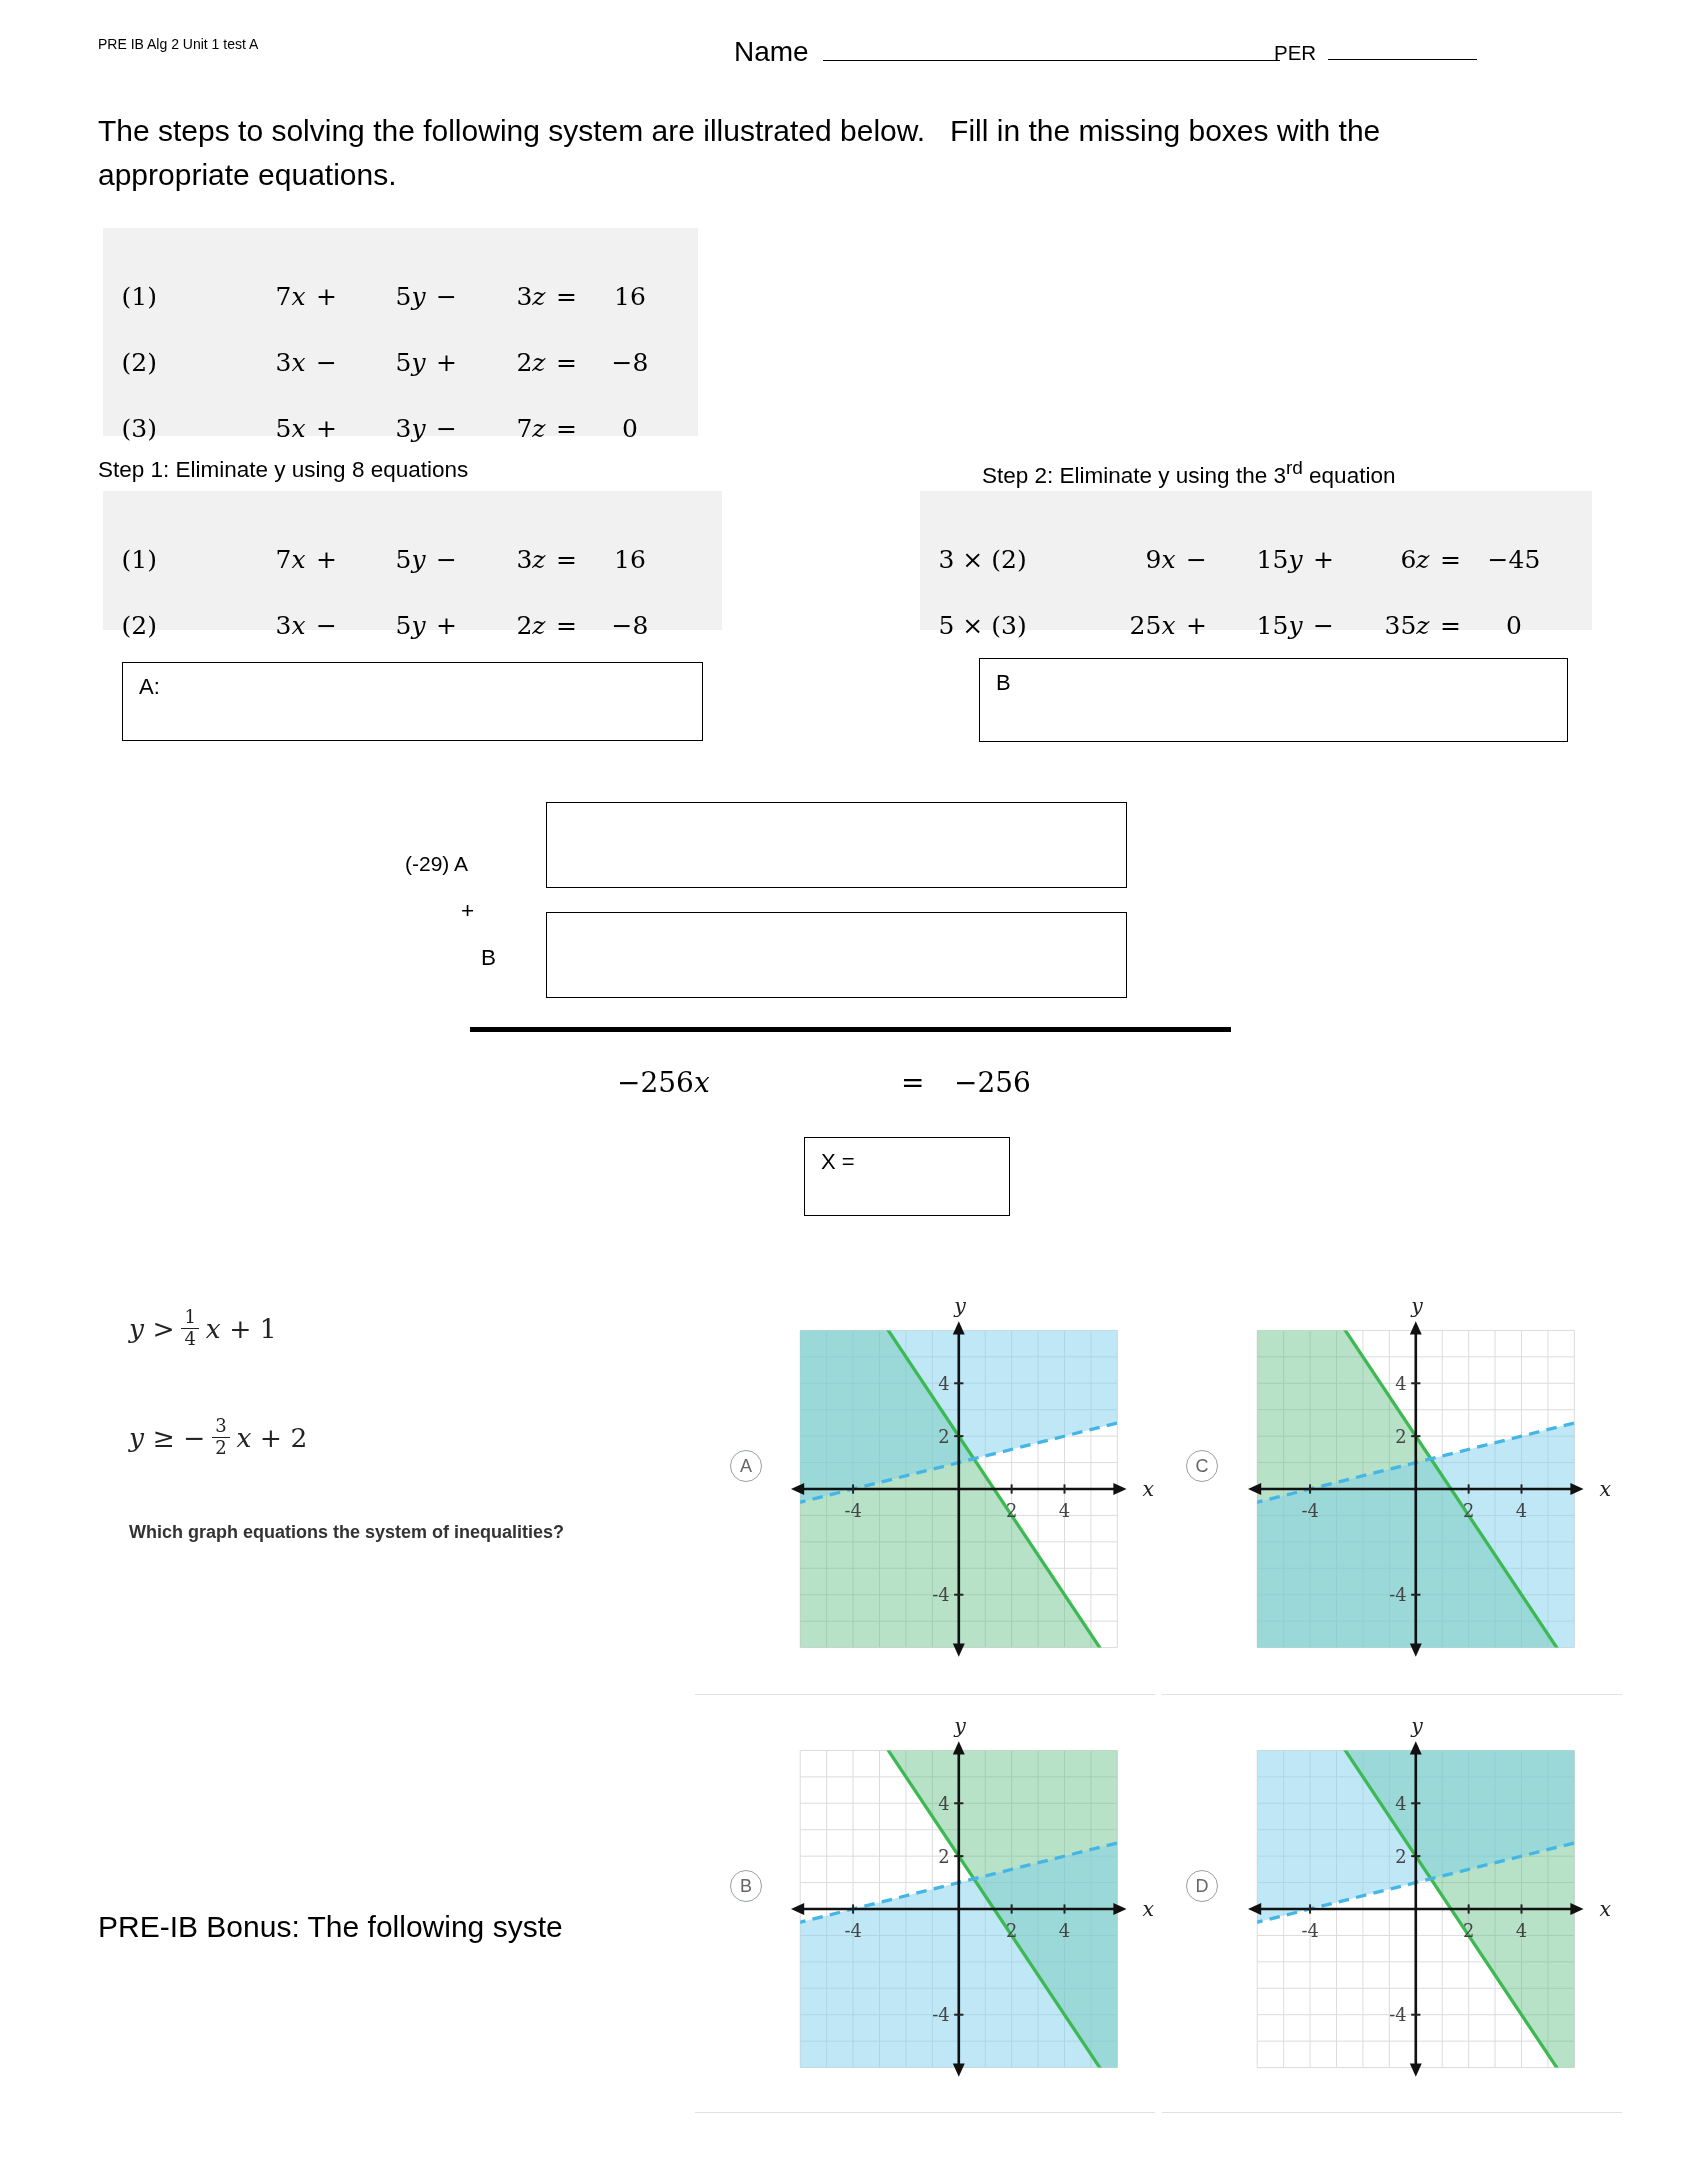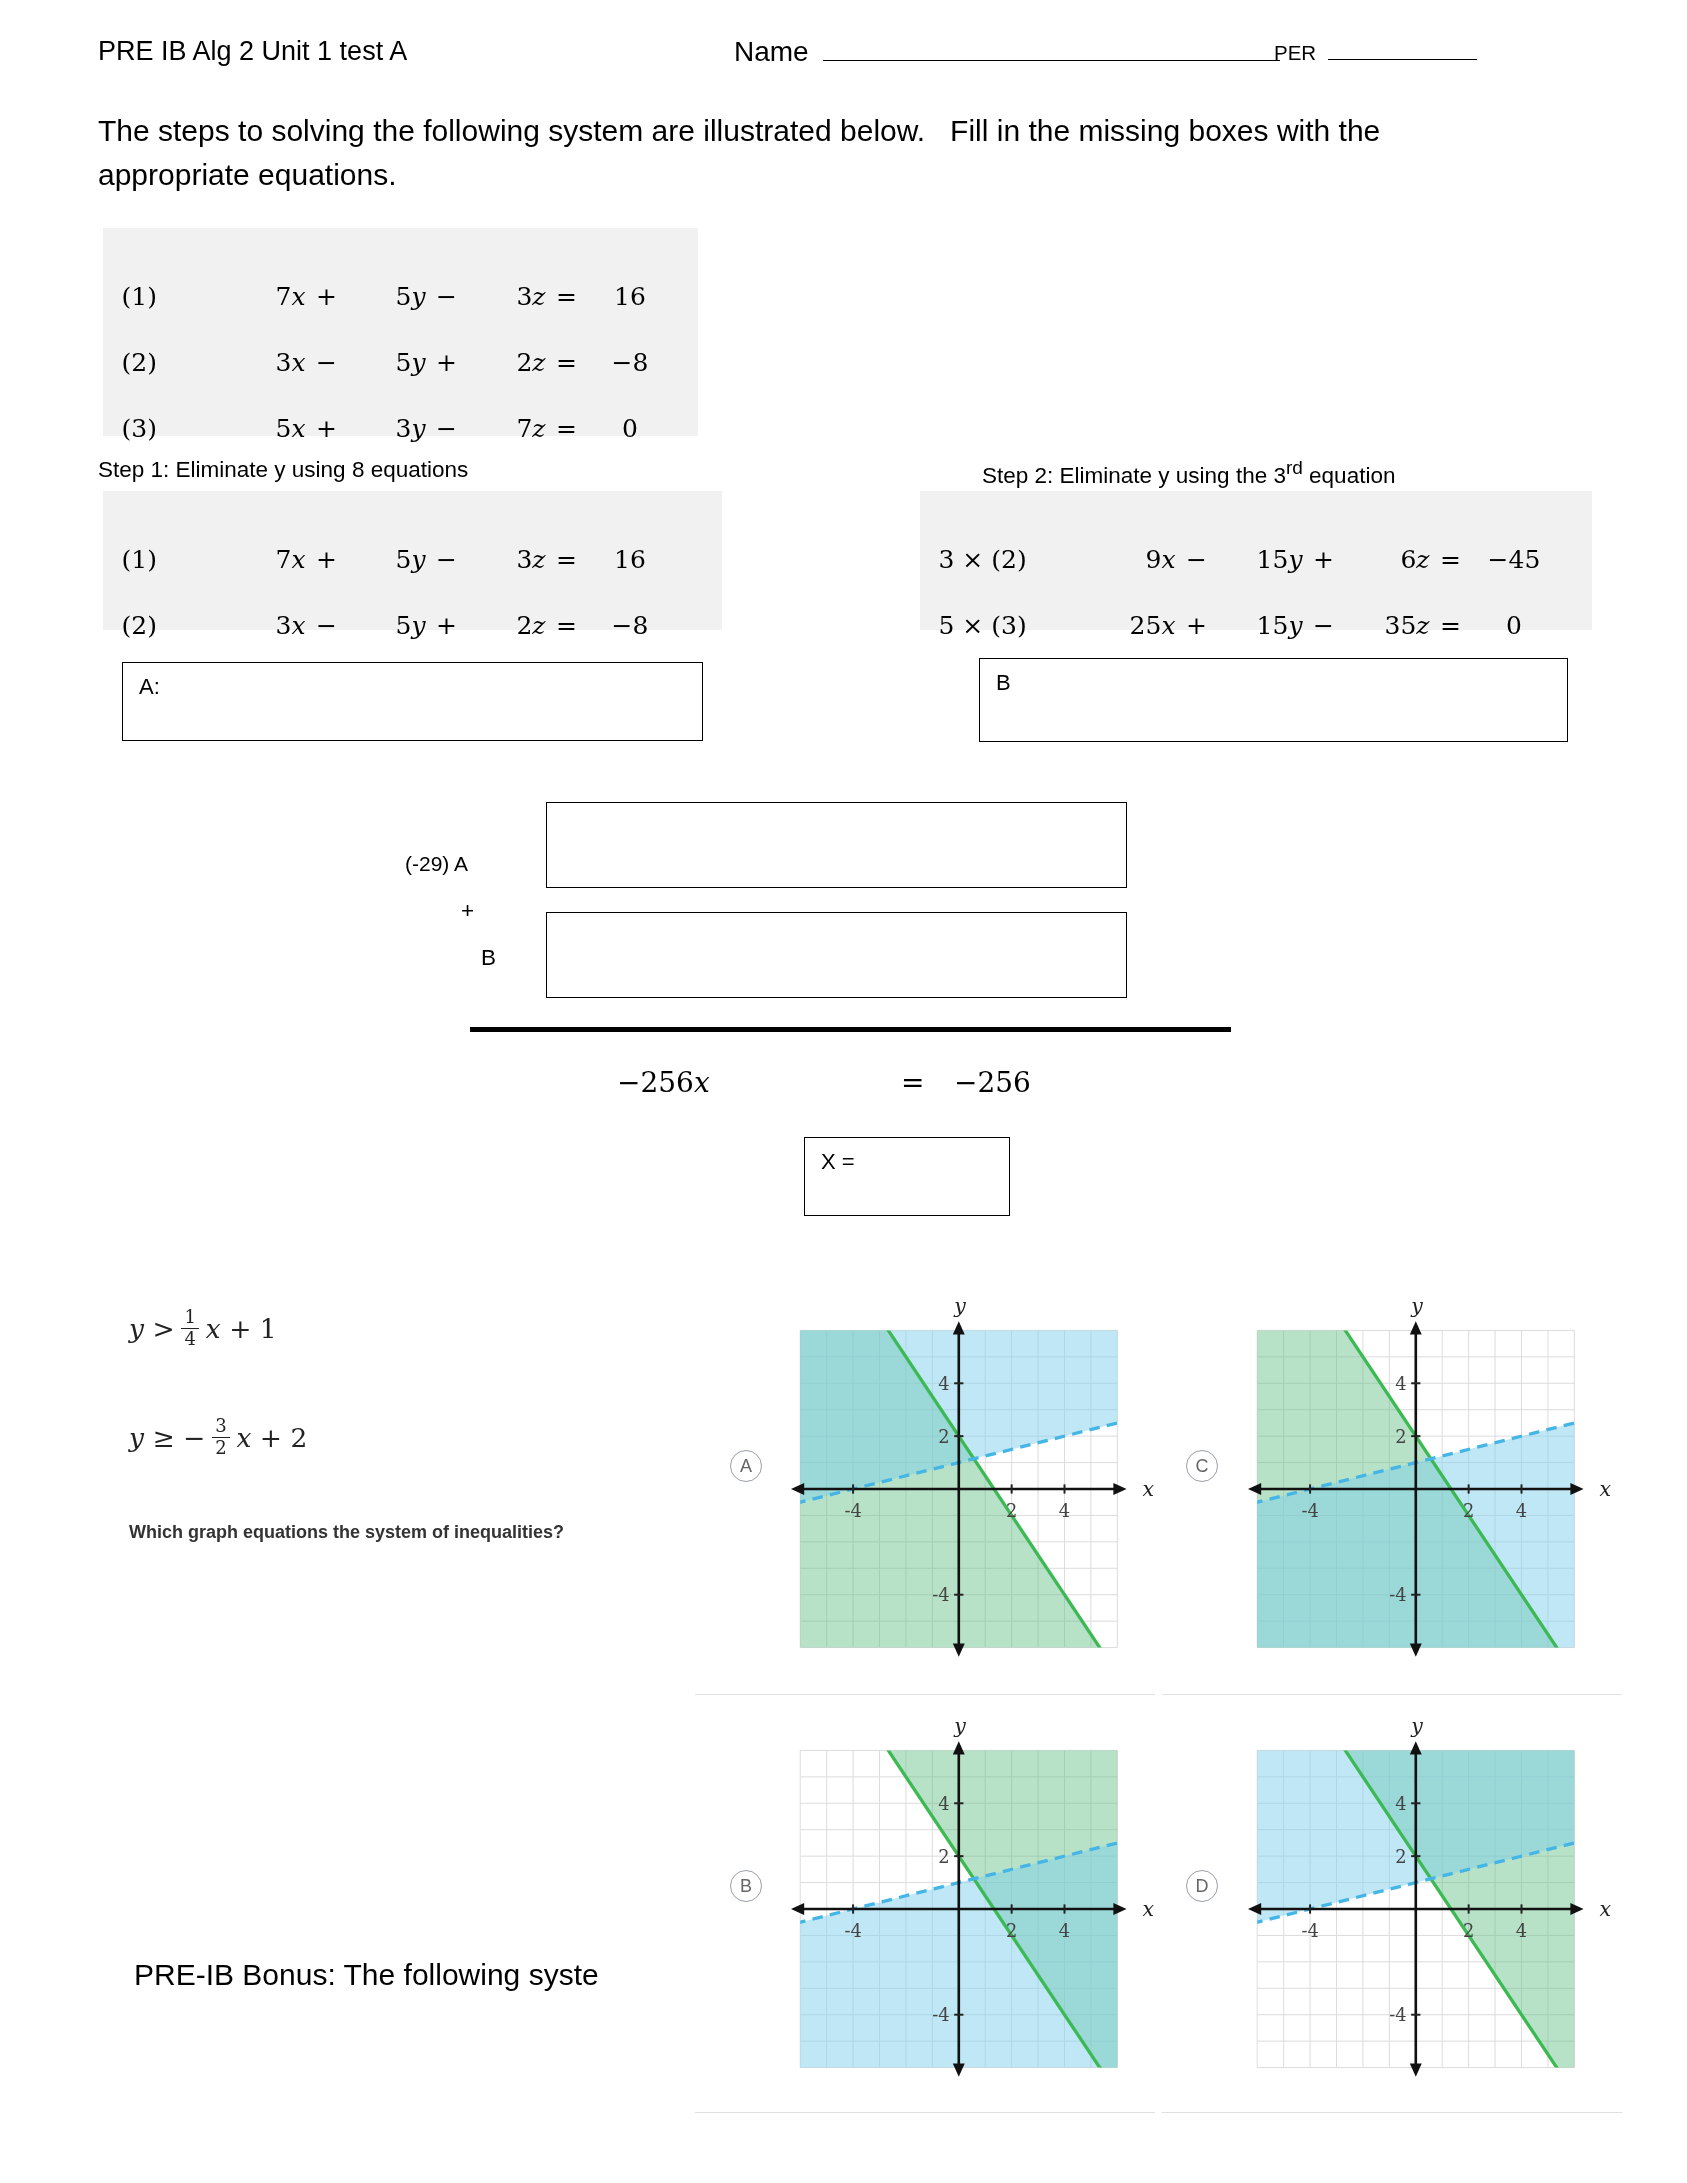--- a/index.html
+++ b/index.html
@@ -32,21 +32,21 @@
   .sep{background:#e0e0e0;height:1.3px;}
   svg text.tick{font-family:"DejaVu Serif",serif;font-size:27px;fill:#444;}
   svg text.axlbl{font-family:"DejaVu Serif",serif;font-style:italic;font-size:31px;fill:#222;}
   i{font-family:"DejaVu Serif",serif;font-style:italic;}
 </style>
 </head>
 <body>
 
 <div class="page">
 
-  <div class="abs" style="left:98px;top:36px;font-size:27px;">PRE IB Alg 2 Unit 1 test A</div>
+  <div class="abs" style="left:98px;top:36px;font-size:14px;">PRE IB Alg 2 Unit 1 test A</div>
   <div class="abs" style="left:734px;top:36px;font-size:28px;">
     <span>Name</span>
     <span class="underline-slot" style="width:457px;margin-left:6.6px;"></span>
   </div>
   <div class="abs" style="left:1274px;top:36px;font-size:20.5px;">
     <span>PER</span>
     <span class="underline-slot" style="width:149px;margin-left:6.6px;"></span>
   </div>
 
   <div class="abs intro" style="left:98px;top:109px;width:1429px;">The steps to solving the following system are illustrated below.   Fill in the missing boxes with the appropriate equations.</div>
@@ -452,16 +452,16 @@
         <text class="tick" x="246" y="460" text-anchor="end">-4</text>
     <text class="axlbl" x="262" y="24" text-anchor="middle">y</text>
     <text class="axlbl" x="538" y="301">x</text>
   </svg></div>
 
   <div class="abs sep" style="left:695px;top:1694px;width:460px;"></div>
   <div class="abs sep" style="left:1162px;top:1694px;width:460px;"></div>
   <div class="abs sep" style="left:695px;top:2112px;width:460px;"></div>
   <div class="abs sep" style="left:1162px;top:2112px;width:460px;"></div>
 
-  <div class="abs bonus" style="left:98px;top:1958px;width:572px;margin-left:36px;">PRE-IB Bonus: The following syste</div>
+  <div class="abs bonus" style="left:98px;top:1910px;width:572px;">PRE-IB Bonus: The following syste</div>
 
 </div>
 
 
 </body></html>

